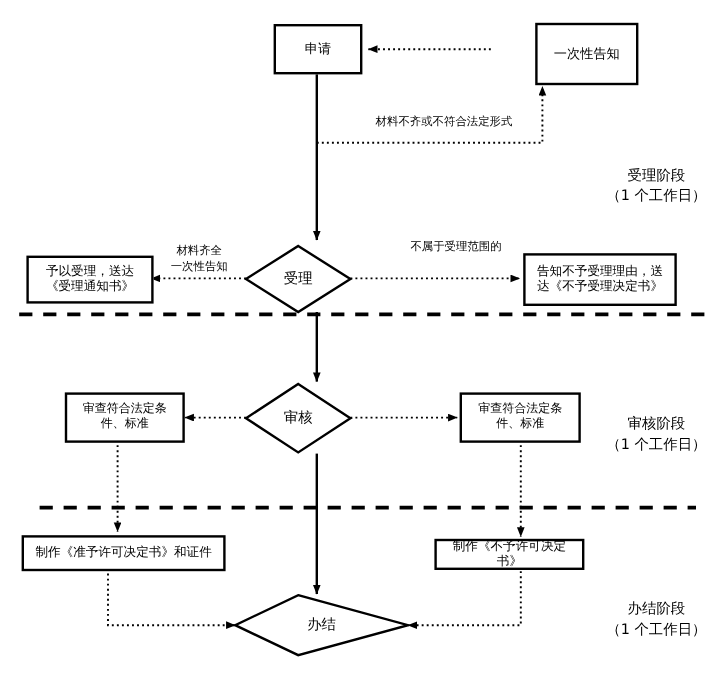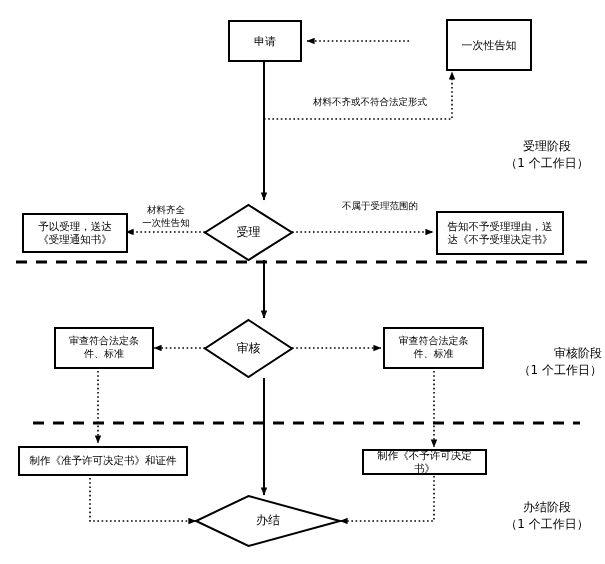--- a/index.html
+++ b/index.html
@@ -178,21 +178,21 @@
 
   <div class="edge-label" style="left:325px; top:200px; width:110px;">
     <span>不属于受理范围的</span>
   </div>
 
   <div class="stage-label" style="left:492px; top:126px; width:110px;">
     <div>受理阶段</div>
     <div>（1 个工作日）</div>
   </div>
 
-  <div class="stage-label" style="left:492px; top:333px; width:110px;text-align:right;">
+  <div class="stage-label" style="left:492px; top:333px; width:110px;">
     <div>审核阶段</div>
     <div>（1 个工作日）</div>
   </div>
 
   <div class="stage-label" style="left:492px; top:487px; width:110px;">
     <div>办结阶段</div>
     <div>（1 个工作日）</div>
   </div>
 
 </div>

